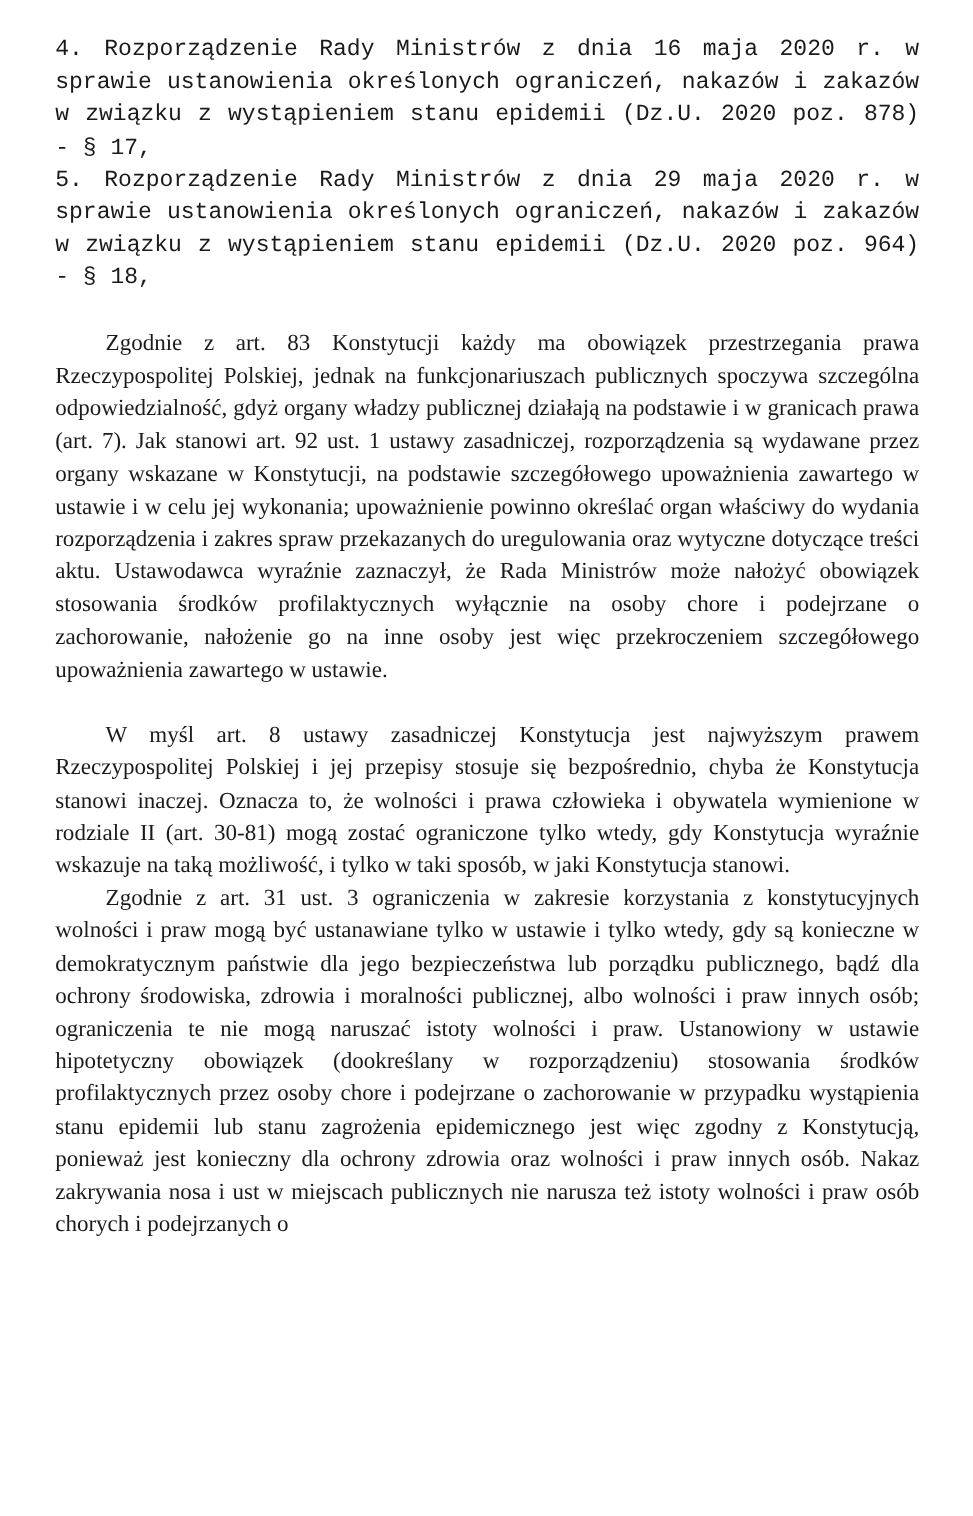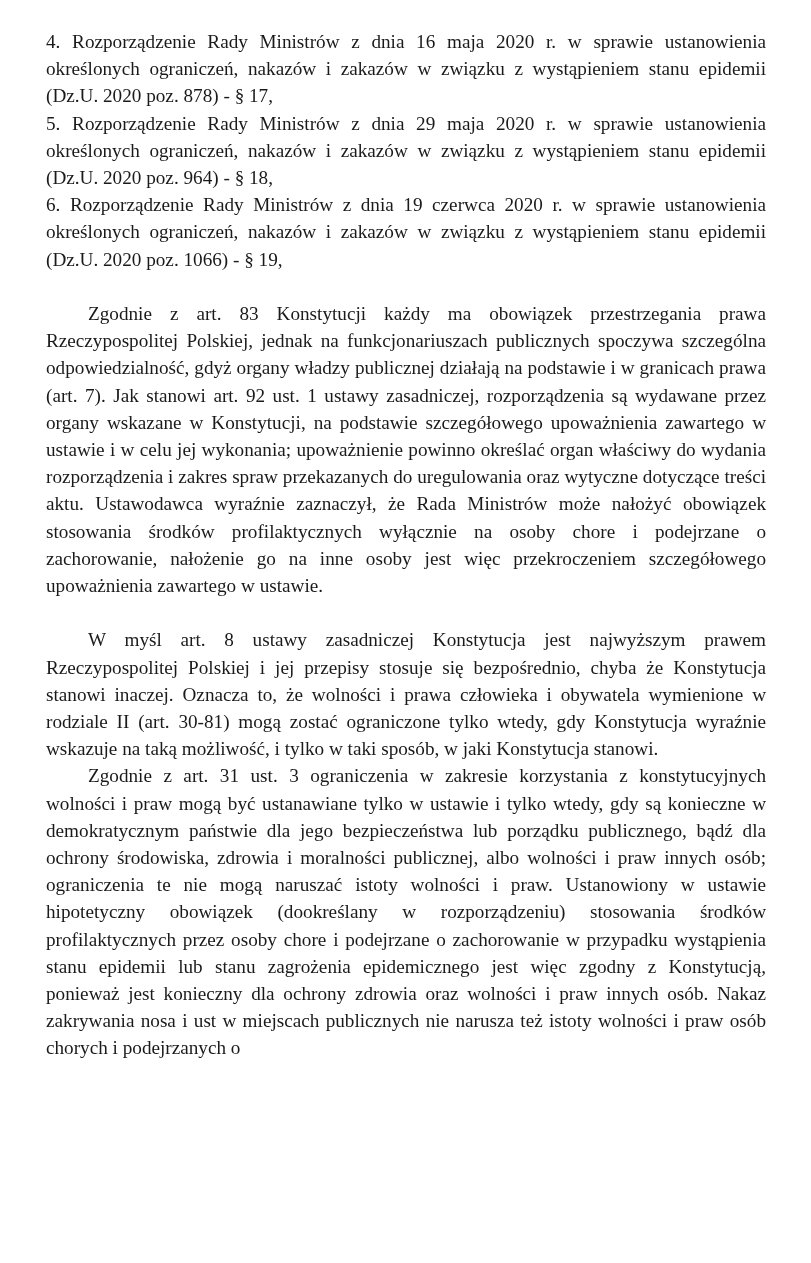--- a/index.html
+++ b/index.html
@@ -22,35 +22,35 @@
     line-height: 27.2px;
     color: #1a1a1a;
     text-align: justify;
   }
   .line {
     margin: 0;
   }
   .list-item {
     margin: 0;
     text-align: justify;
+    font-family: Liberation Mono, monospace;
   }
   .para {
     margin: 0;
     text-indent: 42px;
     text-align: justify;
   }
   .gap {
     height: 27.2px;
   }
 </style>
 </head>
 <body>
 
 <div class="page">
   <p class="list-item">4. Rozporządzenie Rady Ministrów z dnia 16 maja 2020 r. w sprawie ustanowienia określonych ograniczeń, nakazów i zakazów w związku z wystąpieniem stanu epidemii (Dz.U. 2020 poz. 878) - § 17,</p>
   <p class="list-item">5. Rozporządzenie Rady Ministrów z dnia 29 maja 2020 r. w sprawie ustanowienia określonych ograniczeń, nakazów i zakazów w związku z wystąpieniem stanu epidemii (Dz.U. 2020 poz. 964) - § 18,</p>
-  <p class="list-item">6. Rozporządzenie Rady Ministrów z dnia 19 czerwca 2020 r. w sprawie ustanowienia określonych ograniczeń, nakazów i zakazów w związku z wystąpieniem stanu epidemii (Dz.U. 2020 poz. 1066) - § 19,</p>
   <div class="gap"></div>
   <p class="para">Zgodnie z art. 83 Konstytucji każdy ma obowiązek przestrzegania prawa Rzeczypospolitej Polskiej, jednak na funkcjonariuszach publicznych spoczywa szczególna odpowiedzialność, gdyż organy władzy publicznej działają na podstawie i w granicach prawa (art. 7). Jak stanowi art. 92 ust. 1 ustawy zasadniczej, rozporządzenia są wydawane przez organy wskazane w Konstytucji, na podstawie szczegółowego upoważnienia zawartego w ustawie i w celu jej wykonania; upoważnienie powinno określać organ właściwy do wydania rozporządzenia i zakres spraw przekazanych do uregulowania oraz wytyczne dotyczące treści aktu. Ustawodawca wyraźnie zaznaczył, że Rada Ministrów może nałożyć obowiązek stosowania środków profilaktycznych wyłącznie na osoby chore i podejrzane o zachorowanie, nałożenie go na inne osoby jest więc przekroczeniem szczegółowego upoważnienia zawartego w ustawie.</p>
   <div class="gap"></div>
   <p class="para">W myśl art. 8 ustawy zasadniczej Konstytucja jest najwyższym prawem Rzeczypospolitej Polskiej i jej przepisy stosuje się bezpośrednio, chyba że Konstytucja stanowi inaczej. Oznacza to, że wolności i prawa człowieka i obywatela wymienione w rodziale II (art. 30-81) mogą zostać ograniczone tylko wtedy, gdy Konstytucja wyraźnie wskazuje na taką możliwość, i tylko w taki sposób, w jaki Konstytucja stanowi.</p>
   <p class="para">Zgodnie z art. 31 ust. 3 ograniczenia w zakresie korzystania z konstytucyjnych wolności i praw mogą być ustanawiane tylko w ustawie i tylko wtedy, gdy są konieczne w demokratycznym państwie dla jego bezpieczeństwa lub porządku publicznego, bądź dla ochrony środowiska, zdrowia i moralności publicznej, albo wolności i praw innych osób; ograniczenia te nie mogą naruszać istoty wolności i praw. Ustanowiony w ustawie hipotetyczny obowiązek (dookreślany w rozporządzeniu) stosowania środków profilaktycznych przez osoby chore i podejrzane o zachorowanie w przypadku wystąpienia stanu epidemii lub stanu zagrożenia epidemicznego jest więc zgodny z Konstytucją, ponieważ jest konieczny dla ochrony zdrowia oraz wolności i praw innych osób. Nakaz zakrywania nosa i ust w miejscach publicznych nie narusza też istoty wolności i praw osób chorych i podejrzanych o</p>
 </div>
 
 </body></html>

